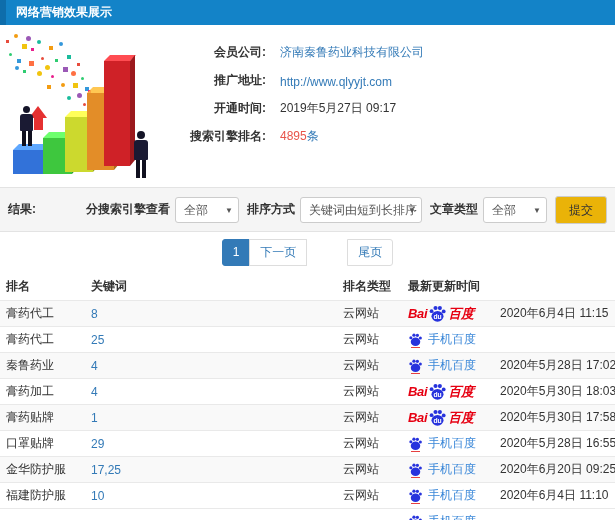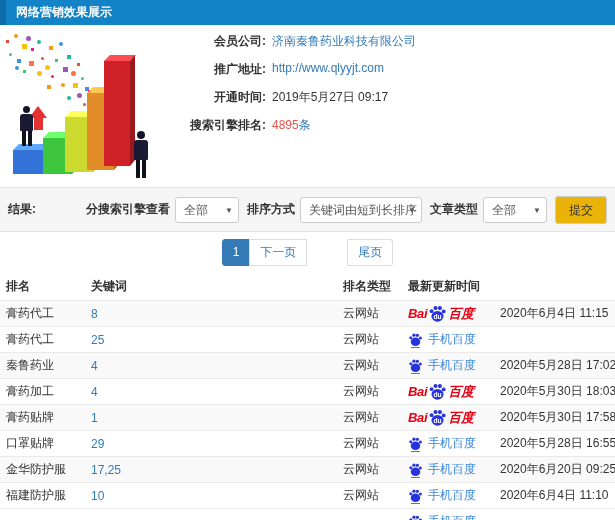--- a/index.html
+++ b/index.html
@@ -31,23 +31,23 @@
   .arrow-head { position:absolute; left:29px; bottom:64px; width:0; height:0;
     border-left:9px solid transparent; border-right:9px solid transparent; border-bottom:12px solid #e53131; }
   .man { position:absolute; }
   .man .head { width:7px; height:7px; border-radius:50%; background:#141428; margin:0 auto 1px; }
   .man .torso { width:13px; margin:0 auto; background:#1a1a33; border-radius:3px 3px 1px 1px; }
   .man .legs { display:flex; justify-content:center; gap:2px; }
   .man .legs i { display:block; width:4px; background:#10101f; }
   .confetti span { position:absolute; display:block; }
   
   .infolist { position:absolute; left:176px; top:8px; }
-  .info-row { display:flex; align-items:flex-start; height:28px; }
+  .info-row { display:flex; align-items:flex-end; height:28px; }
   .info-label { width:90px; text-align:right; font-weight:bold; color:#333; }
-  .info-value { margin-left:6px; }
+  .info-value { margin-left:14px; }
   .link { color:#337ab7; text-decoration:none; cursor:pointer; }
   .hl { color:#e8544a; }
   
   .filterbar {
     height:45px; background:#f5f5f5;
     border-top:1px solid #e3e3e3; border-bottom:1px solid #e3e3e3;
     display:flex; align-items:center; padding:0 8px;
   }
   .f-left { font-weight:bold; }
   .f-group { margin-left:auto; display:flex; align-items:center; }

